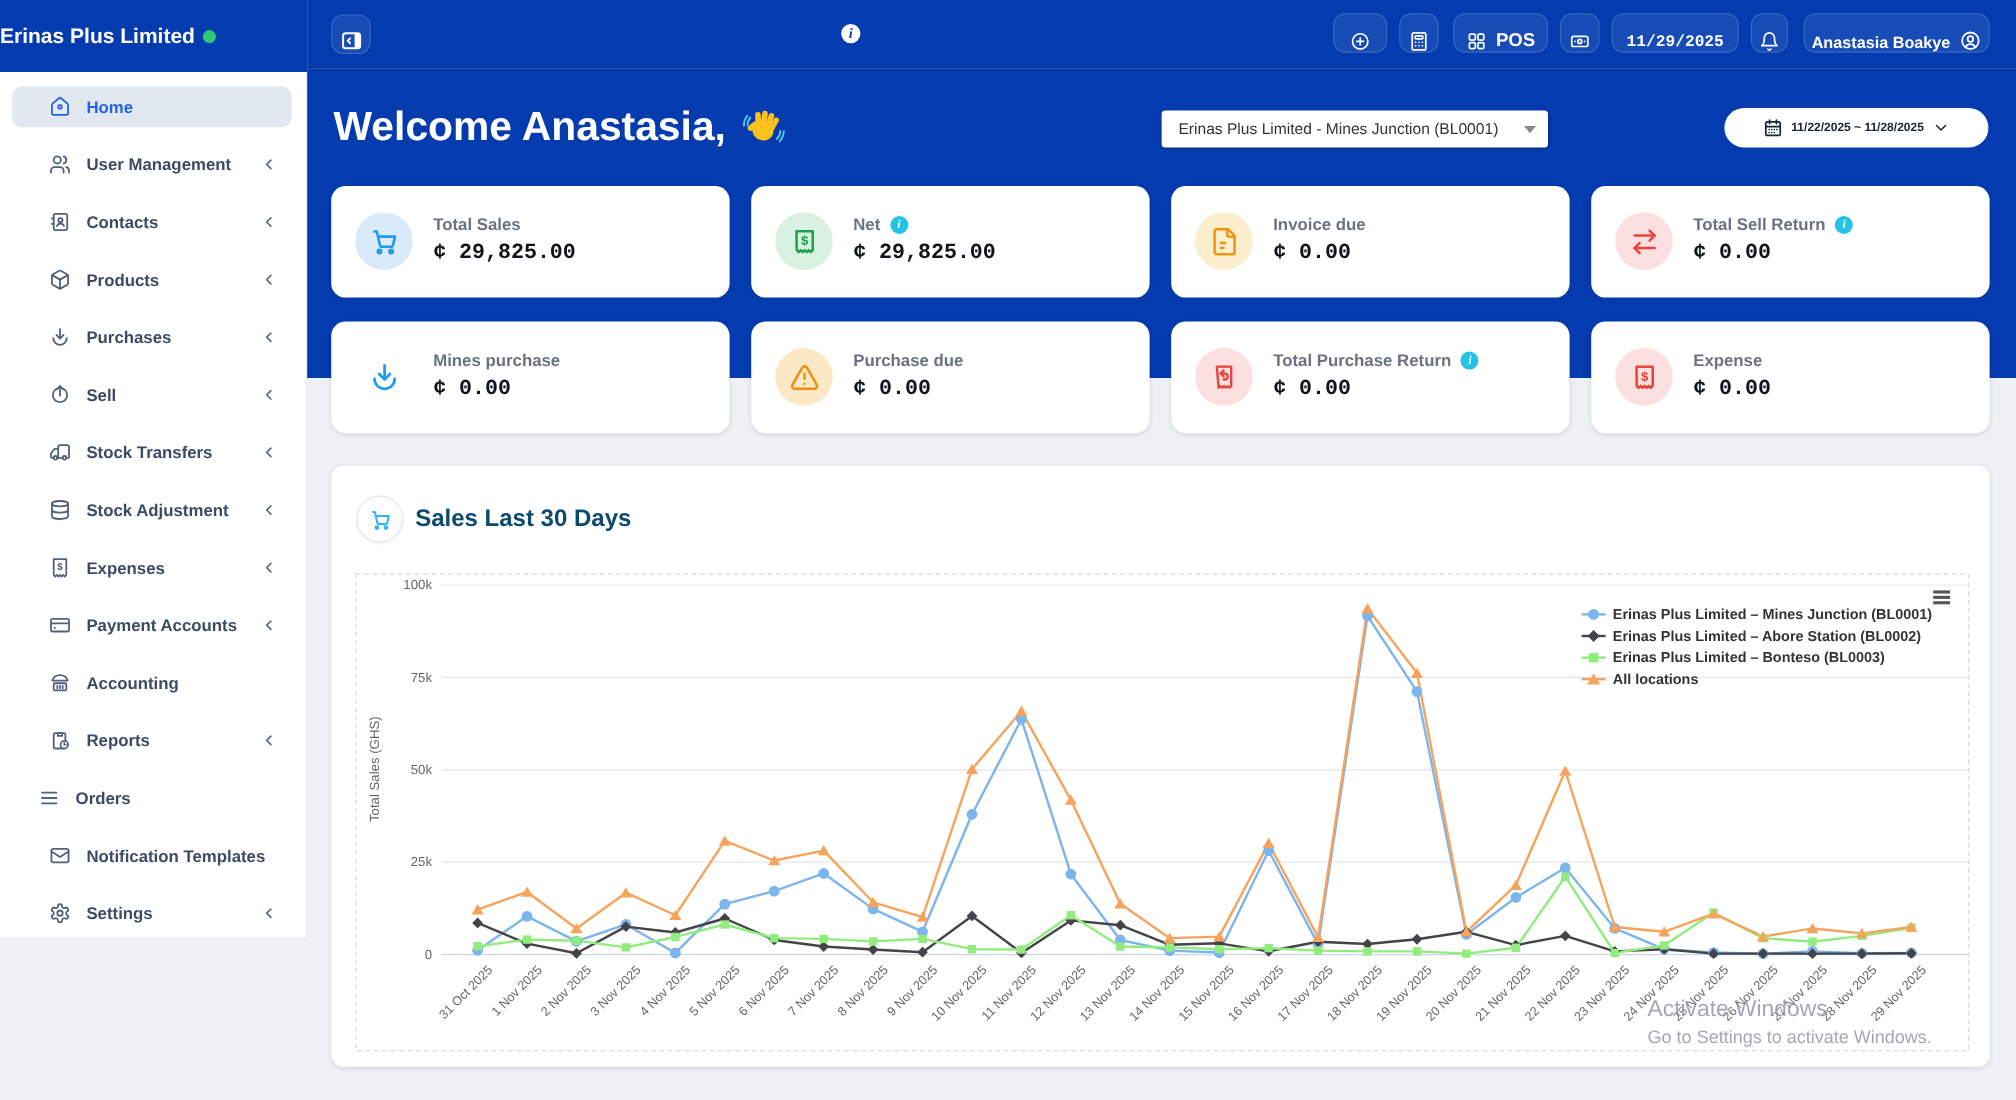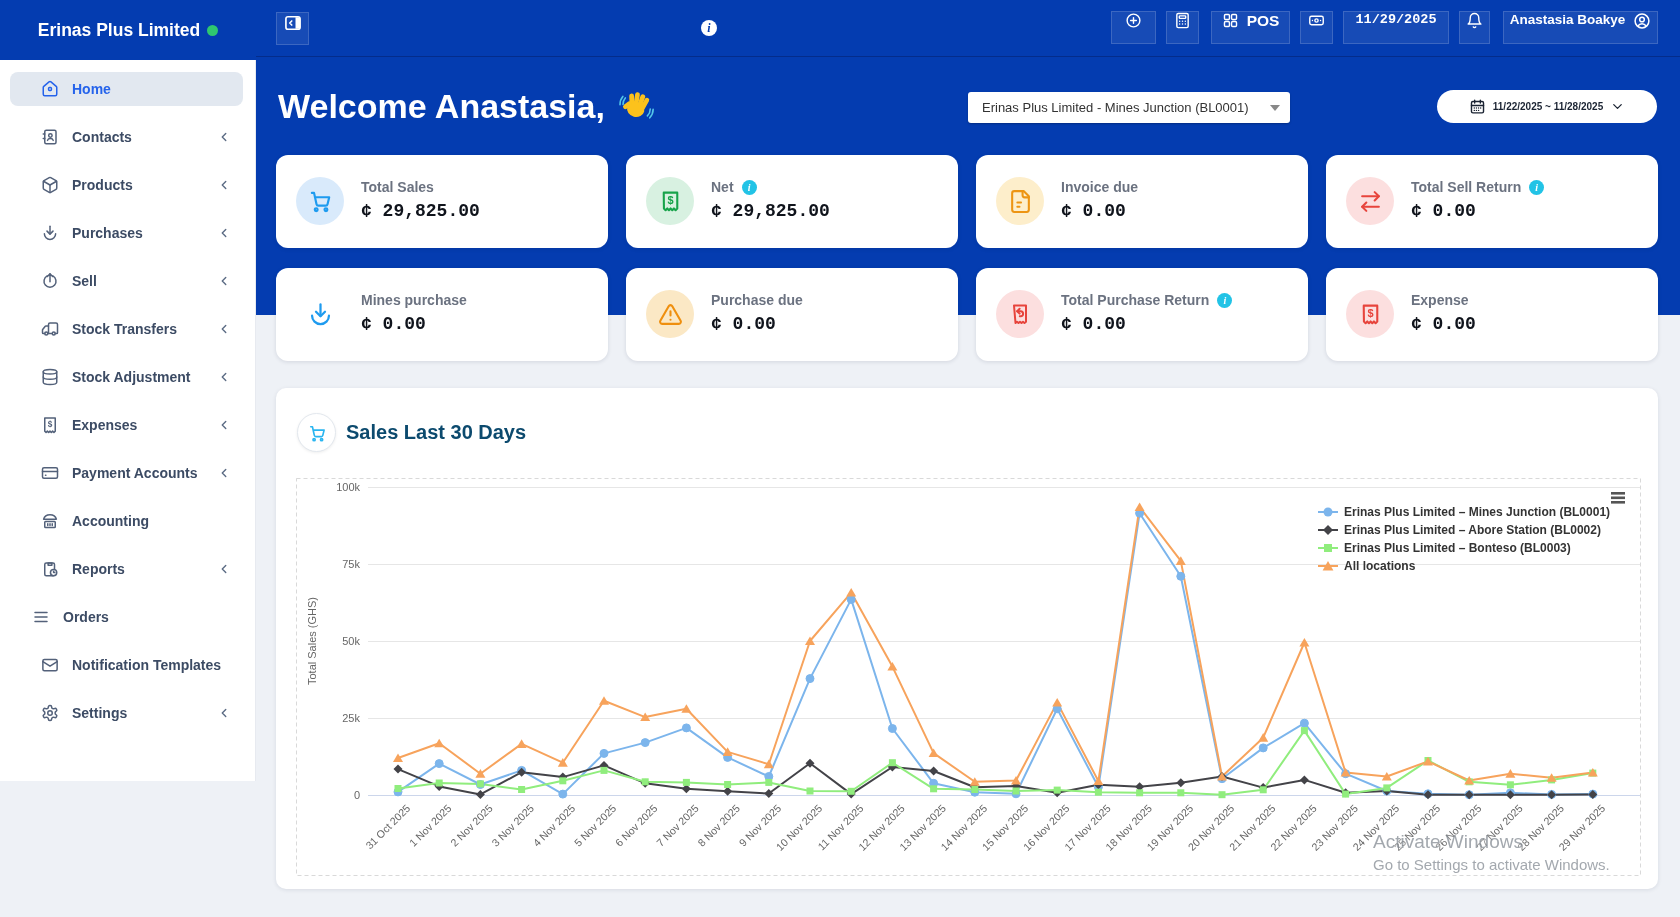--- a/index.html
+++ b/index.html
@@ -1,31 +1,31 @@
 <!DOCTYPE html>
 <html><head><meta charset="utf-8"><title>Dashboard</title>
 <style>
 *{margin:0;padding:0;box-sizing:border-box}
 html,body{width:1680px;height:917px;overflow:hidden}
 body{font-family:"Liberation Sans",sans-serif;background:#eef1f6;position:relative}
 .abs{position:absolute}
 
 #sidebar{position:absolute;left:0;top:0;width:256px;height:917px}
-#sbhead{position:absolute;left:0;top:0;width:256px;height:60px;background:#043cb0;display:flex;align-items:center;justify-content:center;gap:7px}
+#sbhead{position:absolute;left:0;top:0;width:256px;height:60px;background:#043cb0;display:flex;align-items:center;gap:7px}
 #sbhead .t{color:#fff;font-size:17.5px;font-weight:bold}
 #sbhead .dot{width:11px;height:11px;border-radius:50%;background:#2fc76f}
 #sbmenu{position:absolute;left:0;top:60px;width:256px;height:721px;background:#fff;border-right:1px solid #e7eaf0;padding-top:12px}
 .mi{position:relative;display:flex;align-items:center;height:34px;margin:0 12px 14px 10px;padding-left:31px;color:#3c4b64;font-size:14px;font-weight:600;white-space:nowrap}
 .mi .ic{width:18px;height:18px;margin-right:13px;color:#53617a;flex:none}
 .mi .chev{position:absolute;right:12px;top:10px;color:#5b6b84}
 .mi.active{background:#e2e8f0;border-radius:8px;color:#2563eb}
 .mi.active .ic{color:#2563eb}
 
 #topbar{position:absolute;left:256px;top:0;width:1424px;height:57px;background:#043cb0;border-bottom:1px solid rgba(5,25,95,.45)}
-.tbtn{position:absolute;top:11px;height:33px;background:rgba(255,255,255,.08);border:1px solid rgba(255,255,255,.16);border-radius:0;display:flex;align-items:flex-start;justify-content:center;color:#fff}
+.tbtn{position:absolute;top:11px;height:33px;background:rgba(255,255,255,.08);border:1px solid rgba(255,255,255,.16);border-radius:10px;display:flex;align-items:flex-end;justify-content:center;color:#fff}
 
 #hero{position:absolute;left:256px;top:57px;width:1424px;height:258px;background:#043cb0}
 #welcome{position:absolute;left:278px;top:87px;color:#fff;font-size:34px;font-weight:bold;display:flex;align-items:center;gap:12px}
 #locsel{position:absolute;left:968px;top:92px;width:322px;height:31px;background:#fff;border-radius:3px;display:flex;align-items:center;padding:0 10px 0 14px;font-size:13px;color:#333;white-space:nowrap;box-shadow:0 1px 2px rgba(0,0,0,.25)}
 #locsel .caret{margin-left:auto;width:0;height:0;border-left:5px solid transparent;border-right:5px solid transparent;border-top:6px solid #888}
 #datepill{position:absolute;left:1437px;top:90px;width:220px;height:33px;background:#fff;border-radius:17px;display:flex;align-items:center;justify-content:center;gap:7px;font-size:10px;font-weight:bold;color:#1a2332}
 
 .card{position:absolute;width:332px;height:93px;background:#fff;border-radius:12px;box-shadow:0 1px 4px rgba(15,25,60,.12)}
 .card .circ{position:absolute;left:20px;top:22px;width:48px;height:48px;border-radius:50%;display:flex;align-items:center;justify-content:center}
 .card .title{position:absolute;left:85px;top:24px;font-size:14px;font-weight:600;color:#6b7280;display:flex;align-items:center;gap:8px}
@@ -46,20 +46,28 @@
 <div id="sidebar">
  <div id="sbhead">
       <span class="t">Erinas Plus Limited</span>
       <span class="dot"></span>
     </div>
  <div id="sbmenu">
   <div class="mi active"><svg class="ic lu" viewBox="0 0 24 24">
           <path d="M3 10a2 2 0 0 1 .709-1.528l7-6a2 2 0 0 1 2.582 0l7 6A2 2 0 0 1 21 10v9a2 2 0 0 1-2 2H5a2 2 0 0 1-2-2z"></path>
           <rect x="10.1" y="10.1" width="3.8" height="3.8" rx="1.1"></rect>
         </svg>Home</div>
+  <div class="mi"><svg class="ic lu" viewBox="0 0 24 24">
+          <path d="M16 21v-2a4 4 0 0 0-4-4H6a4 4 0 0 0-4 4v2"></path>
+          <circle cx="9" cy="7" r="4"></circle>
+          <path d="M22 21v-2a4 4 0 0 0-3-3.87"></path>
+          <path d="M16 3.13a4 4 0 0 1 0 7.75"></path>
+        </svg>User Management<svg class="chev lu" width="14" height="14" viewBox="0 0 24 24" style="stroke-width:2.4">
+          <path d="m15 18-6-6 6-6"></path>
+        </svg></div>
   <div class="mi"><svg class="ic lu" viewBox="0 0 24 24">
           <rect x="5" y="3" width="15" height="18" rx="2"></rect>
           <path d="M3 8h2"></path>
           <path d="M3 14h2"></path>
           <circle cx="12.5" cy="10" r="2.3"></circle>
           <path d="M8.7 16.5c.5-1.7 2-2.6 3.8-2.6s3.3.9 3.8 2.6"></path>
         </svg>Contacts<svg class="chev lu" width="14" height="14" viewBox="0 0 24 24" style="stroke-width:2.4">
           <path d="m15 18-6-6 6-6"></path>
         </svg></div>
   <div class="mi"><svg class="ic lu" viewBox="0 0 24 24">

